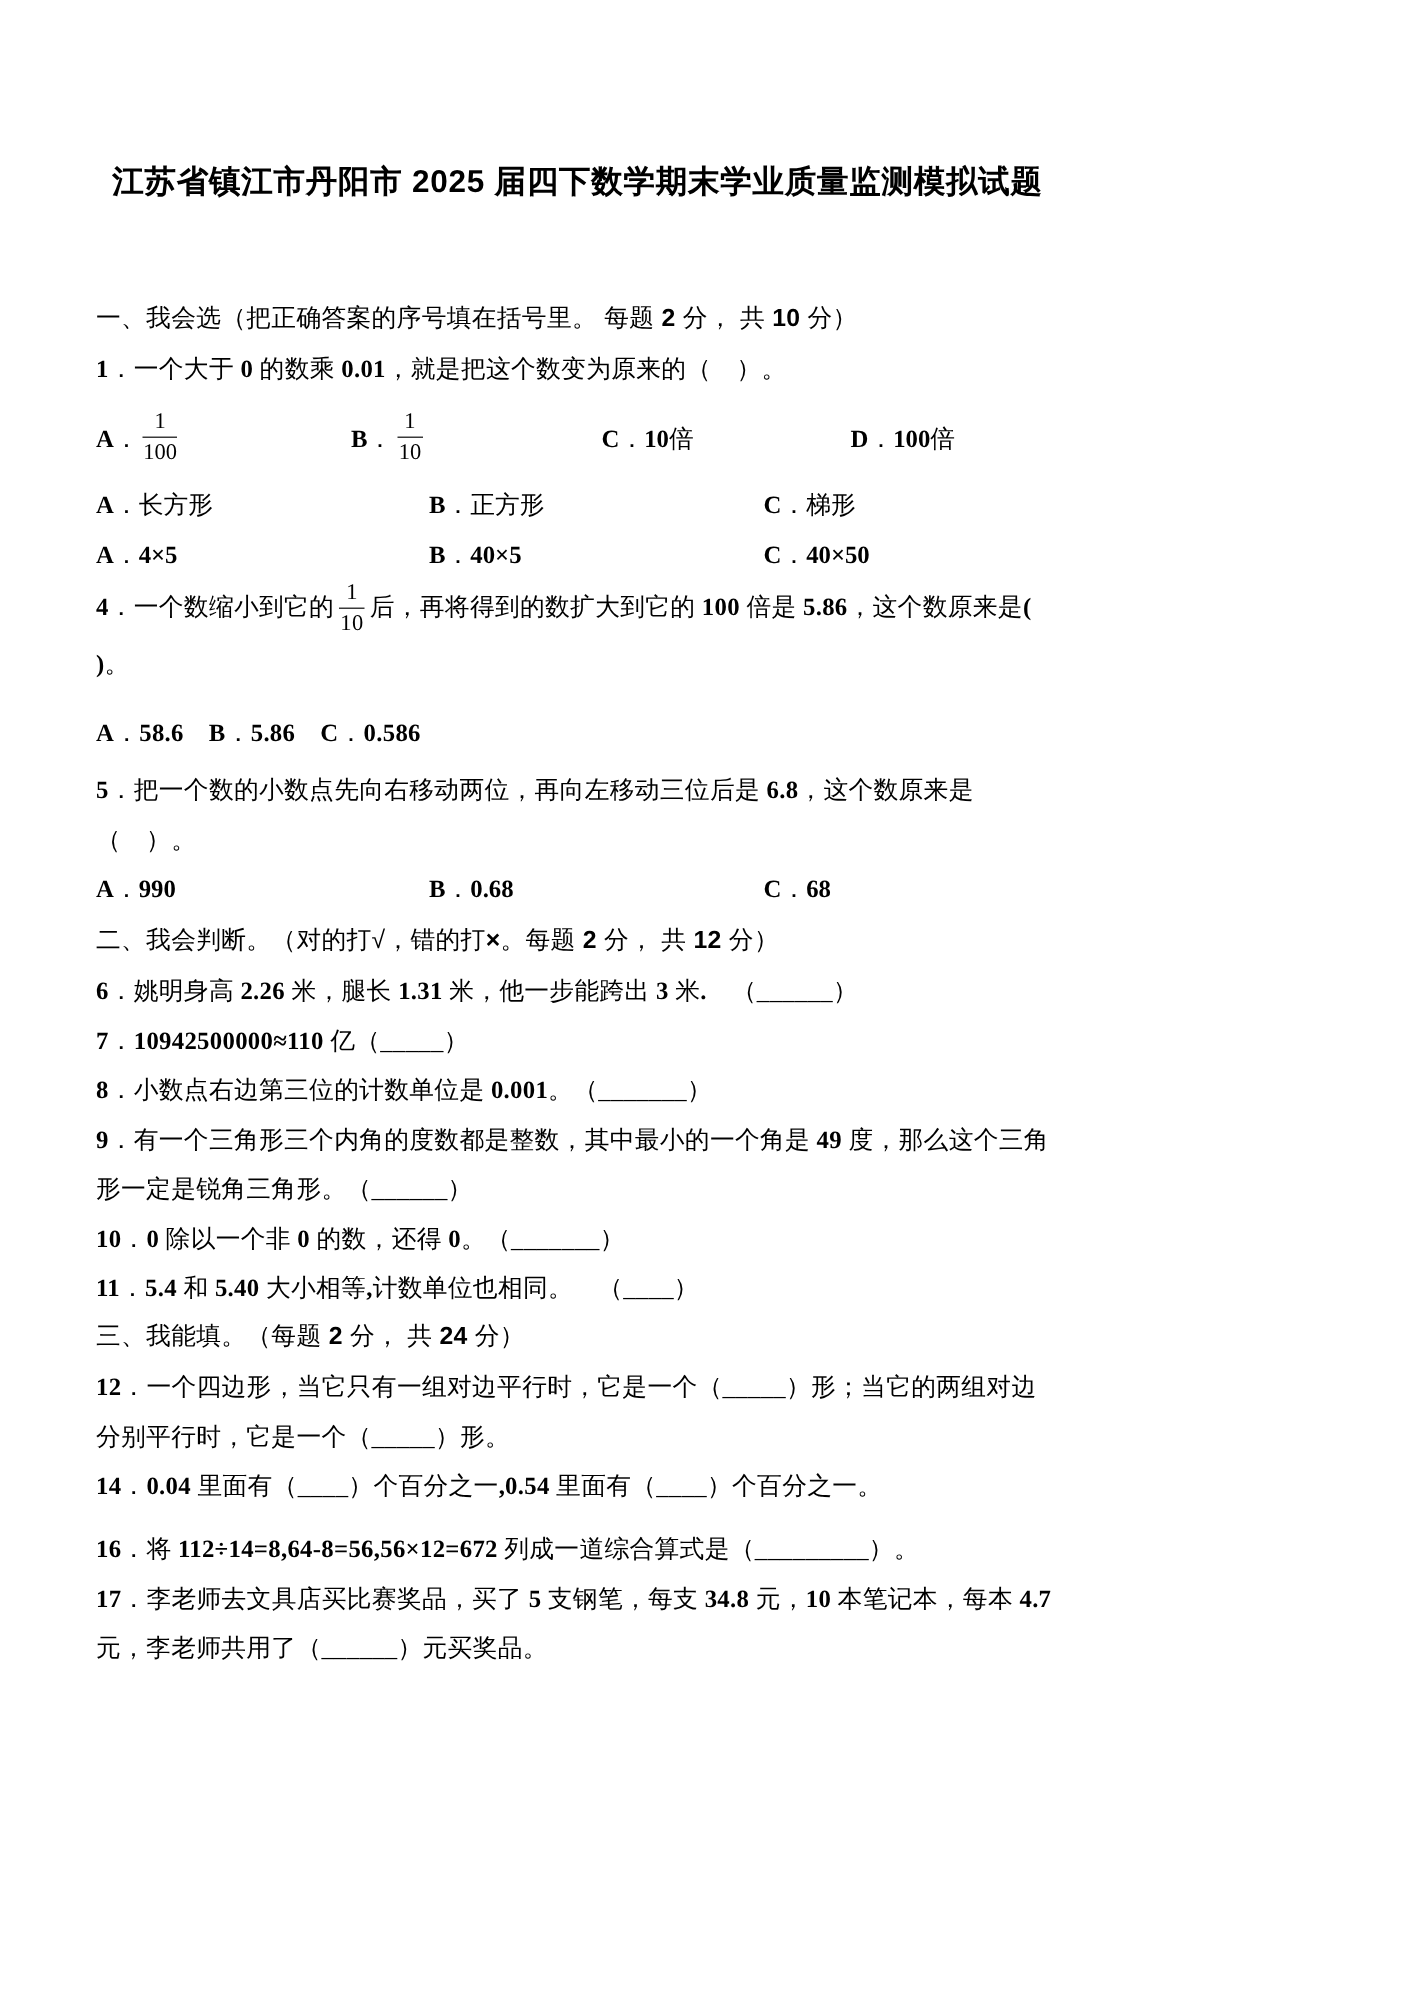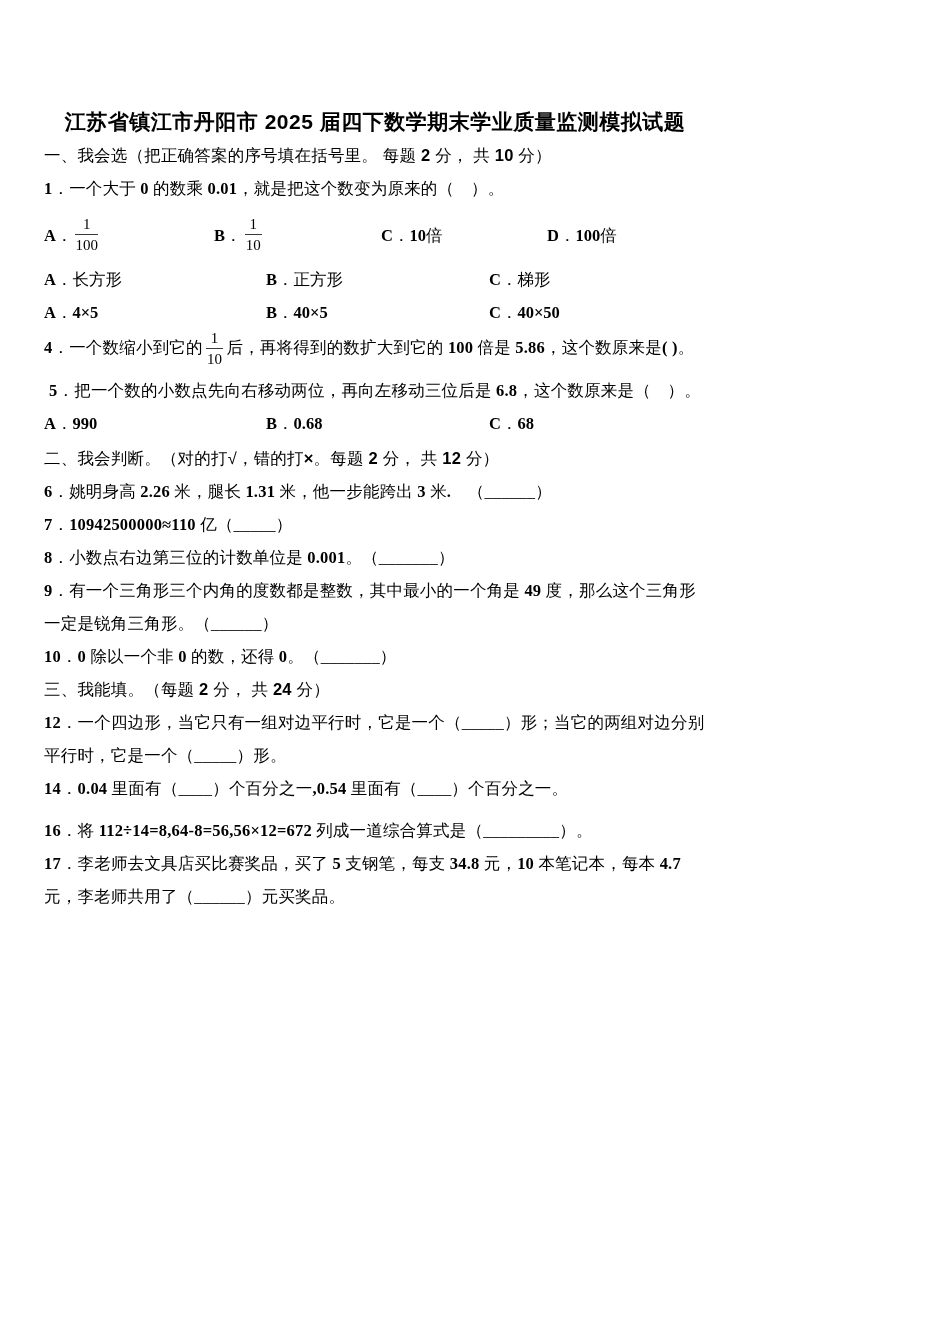--- a/index.html
+++ b/index.html
@@ -1,36 +1,36 @@
 <!DOCTYPE html>
 <html><head>
 <meta charset="utf-8">
 <style>
   html,body{margin:0;padding:0;background:#ffffff;}
   body{
     width:950px;height:1344px;overflow:hidden;color:#000;
     font-family:"Liberation Serif","DejaVu Serif",serif;
   }
-  .page{padding:105px 46px 0 44px;box-sizing:border-box;width:752px;}
+  .page{padding:105px 46px 0 64px;box-sizing:border-box;width:752px;}
   h1.title{
     margin:0;font-family:"Liberation Sans","DejaVu Sans",sans-serif;
     font-weight:bold;font-size:21px;line-height:34px;text-align:center;
     letter-spacing:0.5px;
   }
   p{margin:0;font-size:16.5px;line-height:33px;word-break:break-all;letter-spacing:0.2px;}
   .sec-head{
     font-family:"Liberation Sans","DejaVu Sans",sans-serif;
     font-weight:500;
   }
-  #sec1-head{}
+  #sec1-head{margin-top:57px;}
   #q1-opts{margin-top:6px;height:48px;}
   #q2{margin-top:29px;}
   #q2-opts{margin-top:4px;}
   #q4-opts{margin-top:13px;}
-  #q5{margin-top:5px;text-align:center;}
+  #q5{margin-top:5px;}
   #sec2-head{margin-top:2px;}
   #q16{margin-top:9px;}
   .optrow{display:flex;align-items:center;font-size:16.5px;line-height:33px;}
   .optrow .cell{display:flex;align-items:center;}
   .w170{width:170px;}
   .w167{width:167px;}
   .w166{width:166px;}
   .w222{width:222px;}
   .w223{width:223px;}
   .frac{
@@ -79,34 +79,36 @@
 
   <div class="optrow" id="q3-opts">
     <span class="cell w222 latin-bold"><b>A</b>．<b>4×5</b></span>
     <span class="cell w223 latin-bold"><b>B</b>．<b>40×5</b></span>
     <span class="cell latin-bold"><b>C</b>．<b>40×50</b></span>
   </div>
 
   <p class="q" id="q4">
     <span class="latin-bold"><b>4</b>．一个数缩小到它的</span><span class="frac"><span class="num">1</span><span class="den">10</span></span><span class="latin-bold">后，再将得到的数扩大到它的 <b>100</b> 倍是 <b>5.86</b>，这个数原来是<b>(</b> <b>)</b>。</span>
   </p>
+  <p class="q latin-bold" id="q4-opts"><b>A</b>．<b>58.6</b>　<b>B</b>．<b>5.86</b>　<b>C</b>．<b>0.586</b></p>
 
   <p class="q latin-bold" id="q5"><b>5</b>．把一个数的小数点先向右移动两位，再向左移动三位后是 <b>6.8</b>，这个数原来是（　）。</p>
   <div class="optrow" id="q5-opts">
     <span class="cell w222 latin-bold"><b>A</b>．<b>990</b></span>
     <span class="cell w223 latin-bold"><b>B</b>．<b>0.68</b></span>
     <span class="cell latin-bold"><b>C</b>．<b>68</b></span>
   </div>
 
   <p class="sec-head latin-bold" id="sec2-head">二、我会判断。（对的打√，错的打<b>×</b>。每题 <b>2</b> 分， 共 <b>12</b> 分）</p>
   <p class="q latin-bold" id="q6"><b>6</b>．姚明身高 <b>2.26</b> 米，腿长 <b>1.31</b> 米，他一步能跨出 <b>3</b> 米<b>.</b>　（______）</p>
   <p class="q latin-bold" id="q7"><b>7</b>．<b>10942500000≈110</b> 亿（_____）</p>
   <p class="q latin-bold" id="q8"><b>8</b>．小数点右边第三位的计数单位是 <b>0.001</b>。（_______）</p>
   <p class="q latin-bold" id="q9"><b>9</b>．有一个三角形三个内角的度数都是整数，其中最小的一个角是 <b>49</b> 度，那么这个三角形一定是锐角三角形。（______）</p>
   <p class="q latin-bold" id="q10"><b>10</b>．<b>0</b> 除以一个非 <b>0</b> 的数，还得 <b>0</b>。（_______）</p>
+  <p class="q latin-bold" id="q11"><b>11</b>．<b>5.4</b> 和 <b>5.40</b> 大小相等<b>,</b>计数单位也相同。　（____）</p>
 
   <p class="sec-head latin-bold" id="sec3-head">三、我能填。（每题 <b>2</b> 分， 共 <b>24</b> 分）</p>
   <p class="q latin-bold" id="q12"><b>12</b>．一个四边形，当它只有一组对边平行时，它是一个（_____）形；当它的两组对边分别平行时，它是一个（_____）形。</p>
   <p class="q latin-bold" id="q14"><b>14</b>．<b>0.04</b> 里面有（____）个百分之一<b>,0.54</b> 里面有（____）个百分之一。</p>
   <p class="q latin-bold" id="q16"><b>16</b>．将 <b>112÷14=8,64-8=56,56×12=672</b> 列成一道综合算式是（_________）。</p>
   <p class="q latin-bold" id="q17"><b>17</b>．李老师去文具店买比赛奖品，买了 <b>5</b> 支钢笔，每支 <b>34.8</b> 元，<b>10</b> 本笔记本，每本 <b>4.7</b> 元，李老师共用了（______）元买奖品。</p>
 
 </div>
 
 </body></html>

